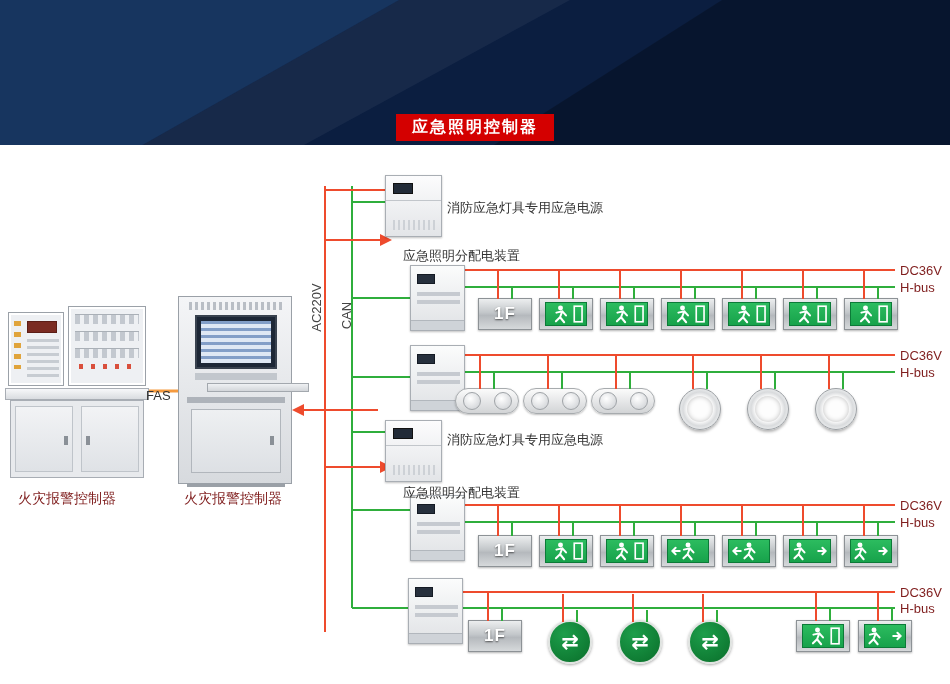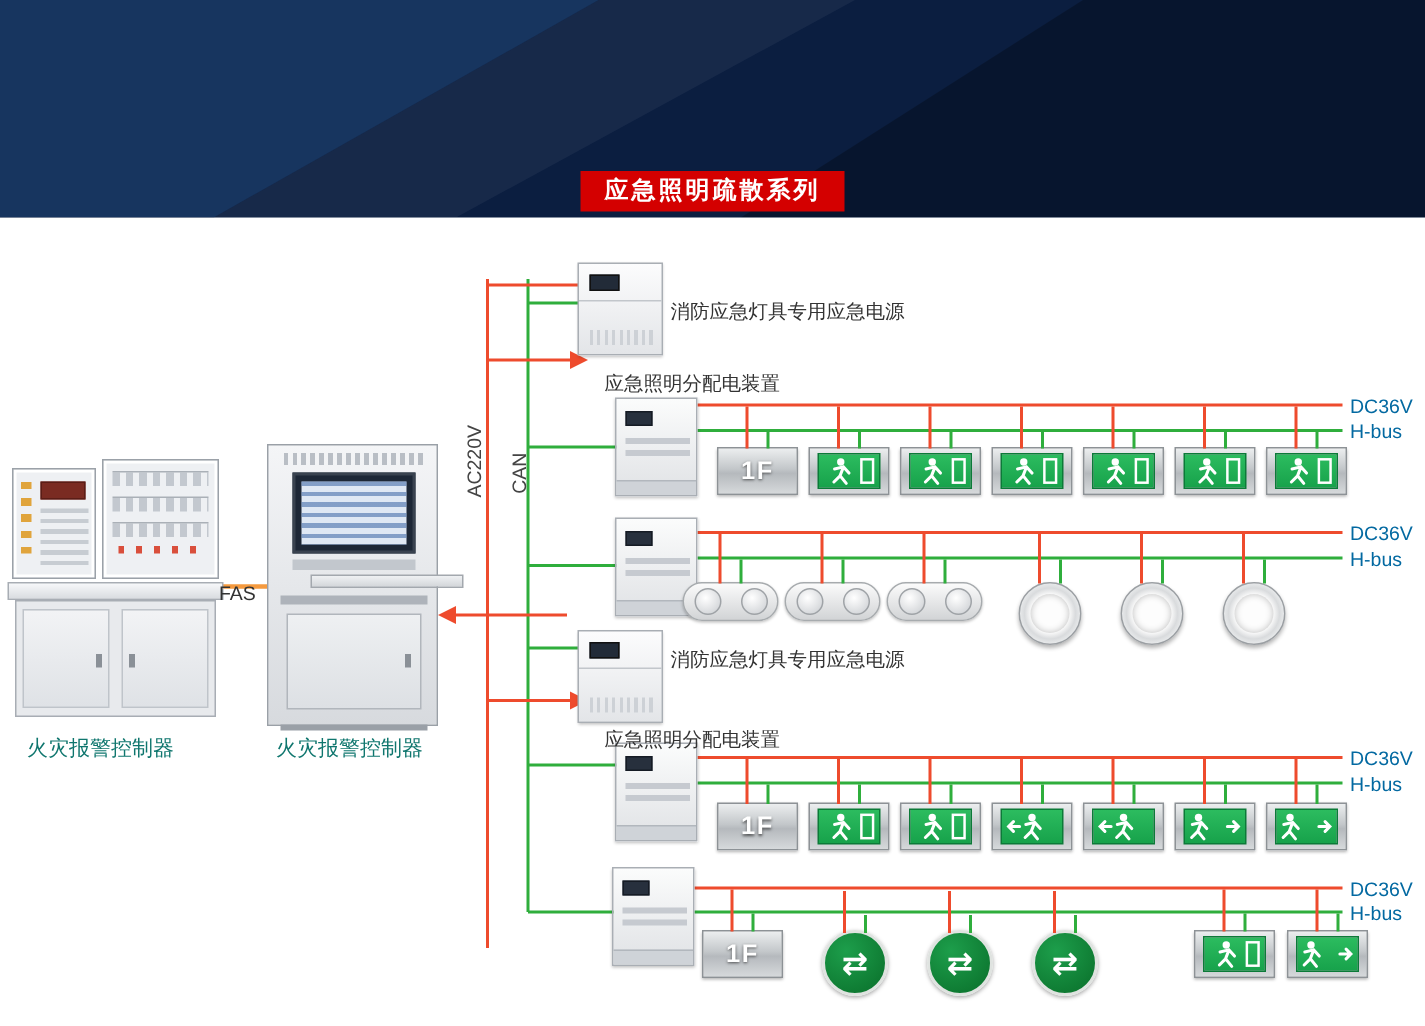--- a/index.html
+++ b/index.html
@@ -20,22 +20,22 @@
 
   
   #wires{position:absolute;left:0;top:0}
   .wr{stroke:var(--line-red,#ee4b2d);stroke-width:2;fill:none}
   .wg{stroke:var(--line-green,#2fae3c);stroke-width:2;fill:none}
   .wo{stroke:var(--fas-orange,#f59a3e);stroke-width:3;fill:none}
   .ar{fill:var(--line-red,#ee4b2d)}
 
   
   .lbl{position:absolute;font-size:13px;color:#333;white-space:nowrap}
-  .lbl.big{font-size:14px;color:#0f766e}
-  .bus-lbl{position:absolute;left:900px;font-size:13px;color:#0369a1;white-space:nowrap}
+  .lbl.big{font-size:14px;color:#7f1d1d}
+  .bus-lbl{position:absolute;left:900px;font-size:13px;color:#7f1d1d;white-space:nowrap}
   .vlabel{position:absolute;display:inline-block;font-size:13px;color:#444;text-align:center;transform:rotate(-90deg);white-space:nowrap}
 
   
   #console{position:absolute;left:8px;top:306px;width:138px;height:174px}
   .c-panel{position:absolute;background:#eef0f3;border:1px solid #9ba1a8;box-shadow:inset 0 0 0 2px #fff}
   .c-left{left:0;top:6px;width:56px;height:74px}
   .c-right{left:60px;top:0;width:78px;height:80px}
   .led-col{position:absolute;left:5px;top:8px;width:7px;height:48px;background:repeating-linear-gradient(180deg,#e0a43c 0 5px,transparent 5px 11px)}
   .mini-display{position:absolute;left:18px;top:8px;width:30px;height:12px;background:#7a2b22;border:1px solid #5b1d16}
   .btn-grid{position:absolute;left:18px;top:26px;width:32px;height:38px;background:repeating-linear-gradient(180deg,#c7ccd2 0 3px,transparent 3px 7px)}
@@ -95,21 +95,21 @@
 </style>
 </head>
 <body>
 
 <div id="stage">
 
   <div class="header">
     <div class="hdr-poly poly1"></div>
     <div class="hdr-poly poly2"></div>
     <div class="hdr-poly poly3"></div>
-    <div class="hdr-banner">应急照明疏散系列</div>
+    <div class="hdr-banner">应急照明控制器</div>
   </div>
 
   <svg id="wires" width="950" height="684">
 
     <line class="wr" x1="325" y1="186" x2="325" y2="632"></line>
     <line class="wg" x1="352" y1="186" x2="352" y2="608"></line>
 
     <line class="wr" x1="325" y1="190" x2="386" y2="190"></line>
     <line class="wg" x1="352" y1="202" x2="386" y2="202"></line>
     <line class="wr" x1="325" y1="240" x2="380" y2="240"></line>

